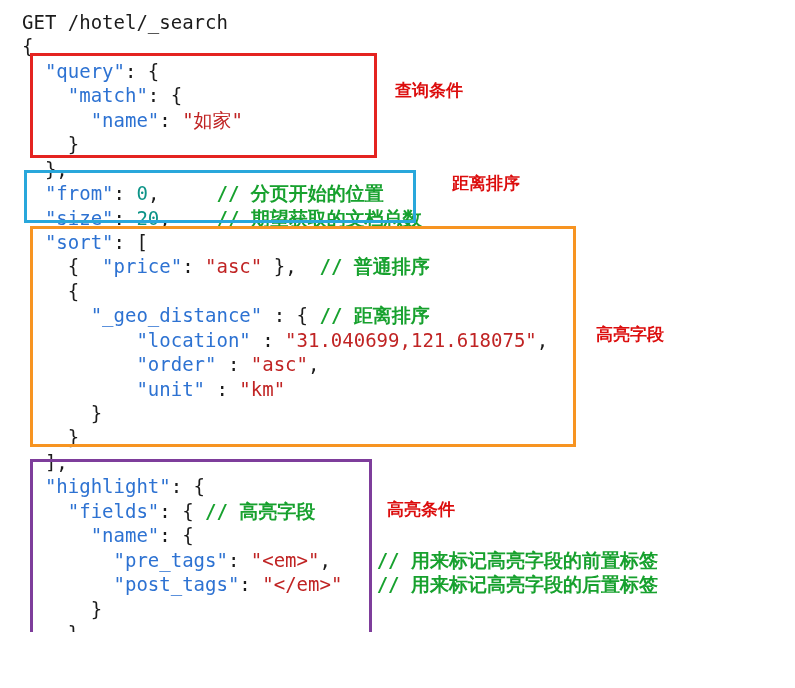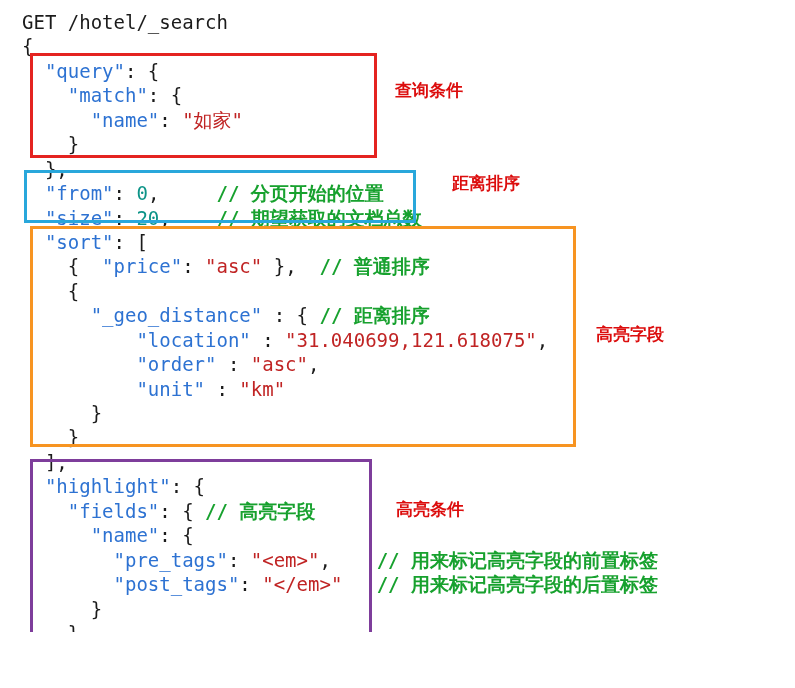--- a/index.html
+++ b/index.html
@@ -47,21 +47,21 @@
     z-index: 3;
     font-family: "Liberation Sans", sans-serif;
     font-weight: bold;
     font-size: 17px;
     color: var(--annotation, #dc0d0d);
     white-space: nowrap;
   }
   .label-query     { left: 395px; top: 79px; }
   .label-paging    { left: 452px; top: 172px; }
   .label-sort      { left: 596px; top: 323px; }
-  .label-highlight { left: 396px; top: 498px; }
+  .label-highlight { left: 387px; top: 498px; }
 </style>
 </head>
 <body>
 
 <div class="screen">
 
   <pre class="code"><div><span class="seg-plain">GET /hotel/_search</span></div><div><span class="seg-plain">{</span></div><div><span class="seg-plain">  </span><span class="seg-key">"query"</span><span class="seg-plain">: {</span></div><div><span class="seg-plain">    </span><span class="seg-key">"match"</span><span class="seg-plain">: {</span></div><div><span class="seg-plain">      </span><span class="seg-key">"name"</span><span class="seg-plain">: </span><span class="seg-string">"如家"</span></div><div><span class="seg-plain">    }</span></div><div><span class="seg-plain">  },</span></div><div><span class="seg-plain">  </span><span class="seg-key">"from"</span><span class="seg-plain">: </span><span class="seg-number">0</span><span class="seg-plain">,     </span><span class="seg-comment">// 分页开始的位置</span></div><div><span class="seg-plain">  </span><span class="seg-key">"size"</span><span class="seg-plain">: </span><span class="seg-number">20</span><span class="seg-plain">,    </span><span class="seg-comment">// 期望获取的文档总数</span></div><div><span class="seg-plain">  </span><span class="seg-key">"sort"</span><span class="seg-plain">: [</span></div><div><span class="seg-plain">    {  </span><span class="seg-key">"price"</span><span class="seg-plain">: </span><span class="seg-string">"asc"</span><span class="seg-plain"> },  </span><span class="seg-comment">// 普通排序</span></div><div><span class="seg-plain">    {</span></div><div><span class="seg-plain">      </span><span class="seg-key">"_geo_distance"</span><span class="seg-plain"> : { </span><span class="seg-comment">// 距离排序</span></div><div><span class="seg-plain">          </span><span class="seg-key">"location"</span><span class="seg-plain"> : </span><span class="seg-string">"31.040699,121.618075"</span><span class="seg-plain">,</span></div><div><span class="seg-plain">          </span><span class="seg-key">"order"</span><span class="seg-plain"> : </span><span class="seg-string">"asc"</span><span class="seg-plain">,</span></div><div><span class="seg-plain">          </span><span class="seg-key">"unit"</span><span class="seg-plain"> : </span><span class="seg-string">"km"</span></div><div><span class="seg-plain">      }</span></div><div><span class="seg-plain">    }</span></div><div><span class="seg-plain">  ],</span></div><div><span class="seg-plain">  </span><span class="seg-key">"highlight"</span><span class="seg-plain">: {</span></div><div><span class="seg-plain">    </span><span class="seg-key">"fields"</span><span class="seg-plain">: { </span><span class="seg-comment">// 高亮字段</span></div><div><span class="seg-plain">      </span><span class="seg-key">"name"</span><span class="seg-plain">: {</span></div><div><span class="seg-plain">        </span><span class="seg-key">"pre_tags"</span><span class="seg-plain">: </span><span class="seg-string">"&lt;em&gt;"</span><span class="seg-plain">,    </span><span class="seg-comment">// 用来标记高亮字段的前置标签</span></div><div><span class="seg-plain">        </span><span class="seg-key">"post_tags"</span><span class="seg-plain">: </span><span class="seg-string">"&lt;/em&gt;"</span><span class="seg-plain">   </span><span class="seg-comment">// 用来标记高亮字段的后置标签</span></div><div><span class="seg-plain">      }</span></div><div><span class="seg-plain">    }</span></div><div><span class="seg-plain">  }</span></div><div><span class="seg-plain">}</span></div></pre>
 
   <div class="anno-box box-query"></div>
   <div class="anno-box box-paging"></div>

